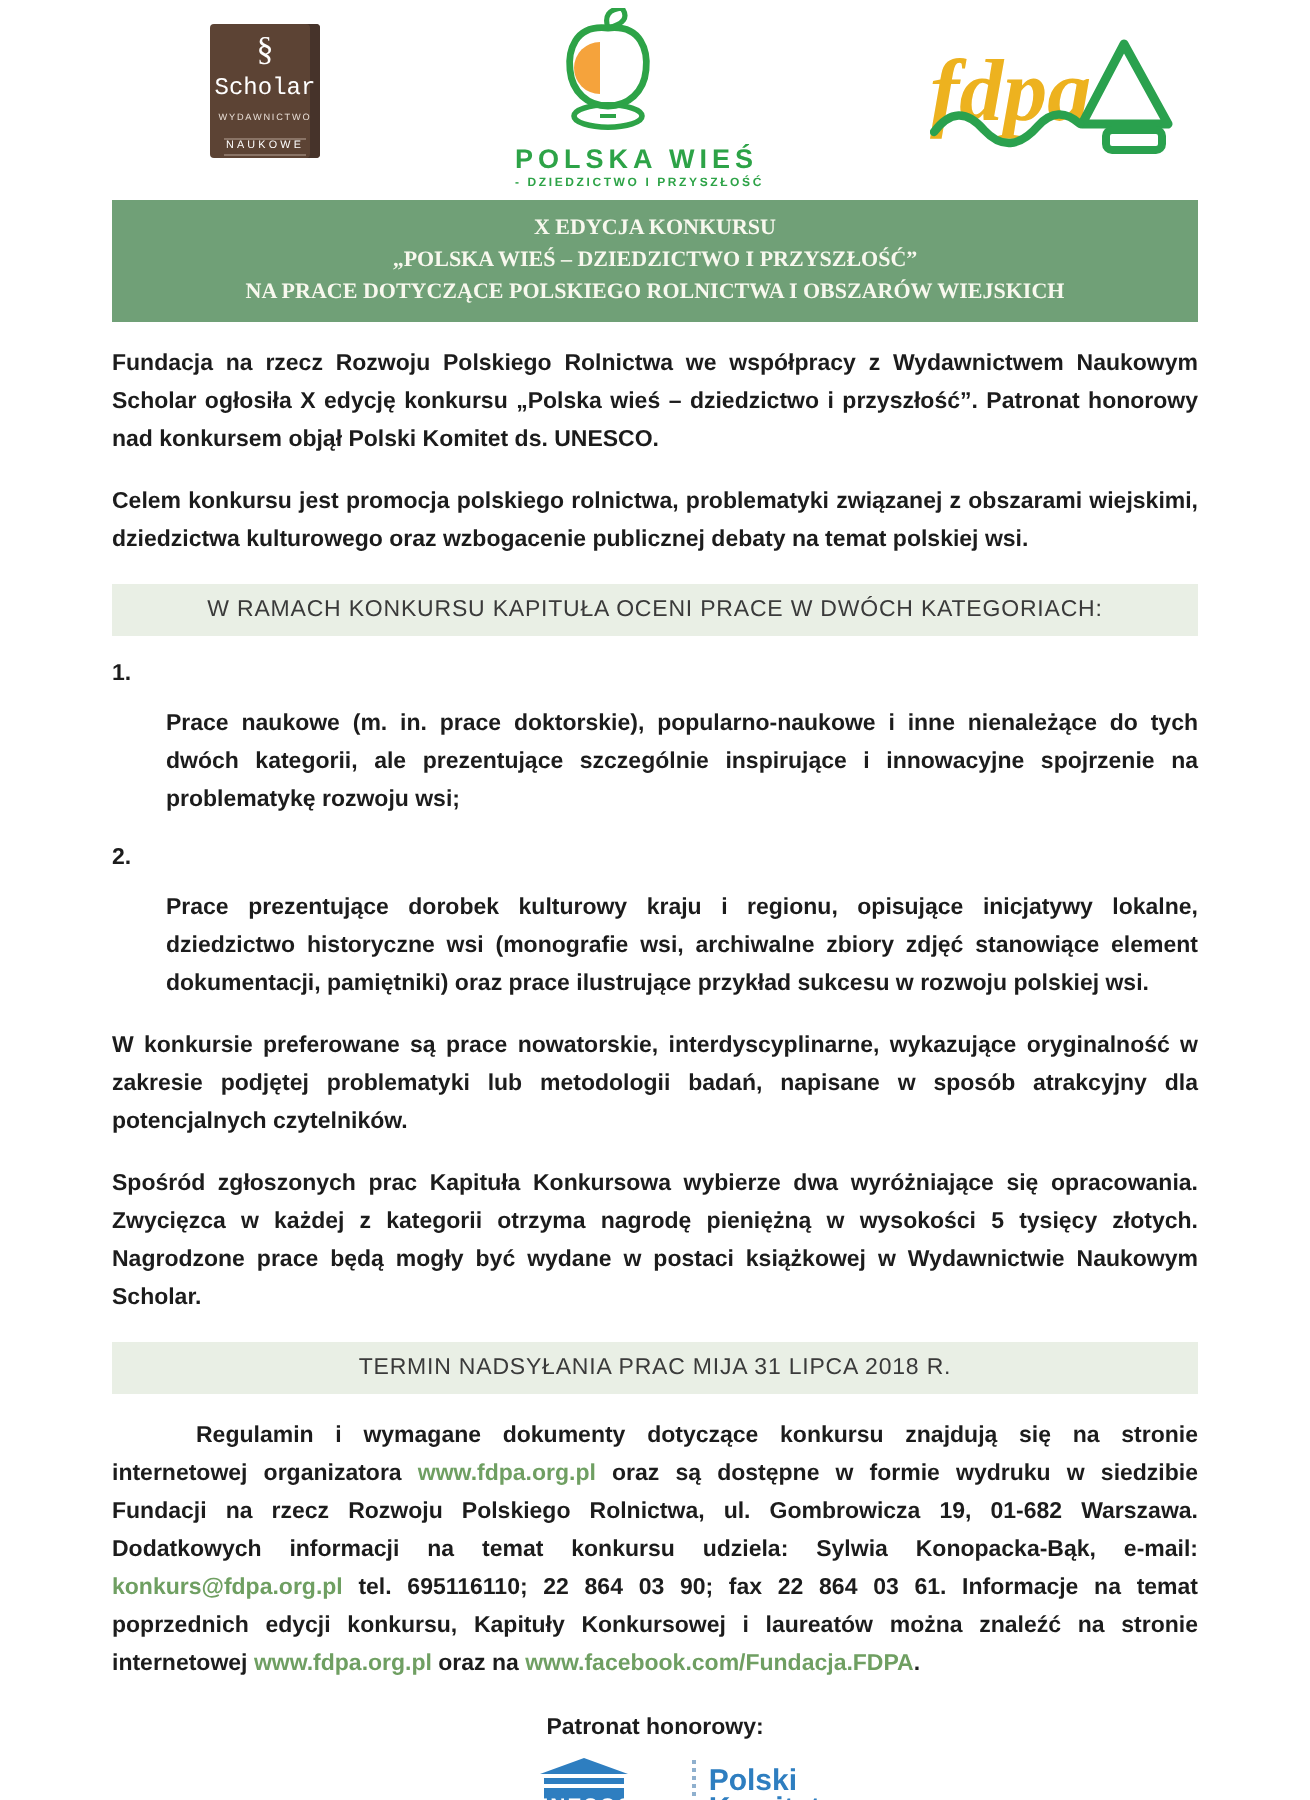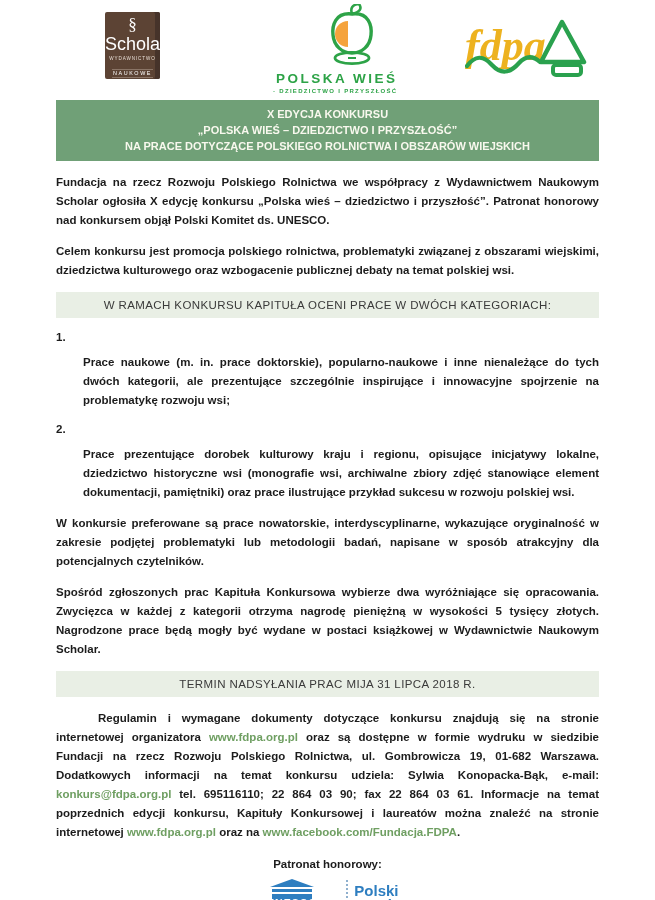--- a/index.html
+++ b/index.html
@@ -19,47 +19,48 @@
   .scholar-logo {
     position:absolute; left:105px; top:12px;
     width:55px; height:67px;
     background:#5C4334;
     box-shadow: inset -5px 0 0 #46332a;
     border-radius:2px;
     color:#fff; text-align:center;
     padding-top:4px;
   }
   .scholar-glyph { font-family:"Liberation Serif", serif; font-size:17px; line-height:18px; }
-  .scholar-name  { font-family:Liberation Sans, sans-serif; font-size:18px; line-height:14px; margin-top:3px; }
+  .scholar-name  { font-family:Liberation Mono, monospace; font-size:12px; line-height:14px; margin-top:3px; }
   .scholar-sub1  { font-size:4.6px; letter-spacing:0.9px; margin-top:5px; color:#e8ded6; }
   .scholar-sub2  { font-size:5.4px; letter-spacing:1.6px; margin-top:1.5px; color:#fff;
                    border-top:0.5px solid #8a7466; border-bottom:0.5px solid #8a7466;
                    display:inline-block; padding:0.5px 1px; }
 
   .pw-logo {
     position:absolute; left:50%; top:4px; transform:translateX(-50%);
-    width:140px; text-align:right;
+    width:140px; text-align:left;
   }
   .pw-title { color:#2DA347; font-weight:bold; font-size:13.5px; letter-spacing:2.5px; margin-top:1px; }
   .pw-sub   { color:#2DA347; font-weight:bold; font-size:6px; letter-spacing:1.3px; margin-top:2px; }
 
   .fdpa-logo { position:absolute; right:68px; top:14px; }
 
   
   .content { padding:0 56px; }
 
   .banner {
     margin-top:8px;
     background:#70A077;
     color:#F8F8EE;
     text-align:center;
     font-weight:bold;
     font-size:11px;
     line-height:16px;
     padding:6px 20px 7px;
+    font-family:Liberation Serif, serif;
   }
 
   p.body-par {
     font-size:11.5px; font-weight:bold; line-height:19px;
     text-align:justify; margin-top:12px;
   }
   .indent-first { text-indent:42px; }
 
   .section-bar {
     margin-top:12px;

